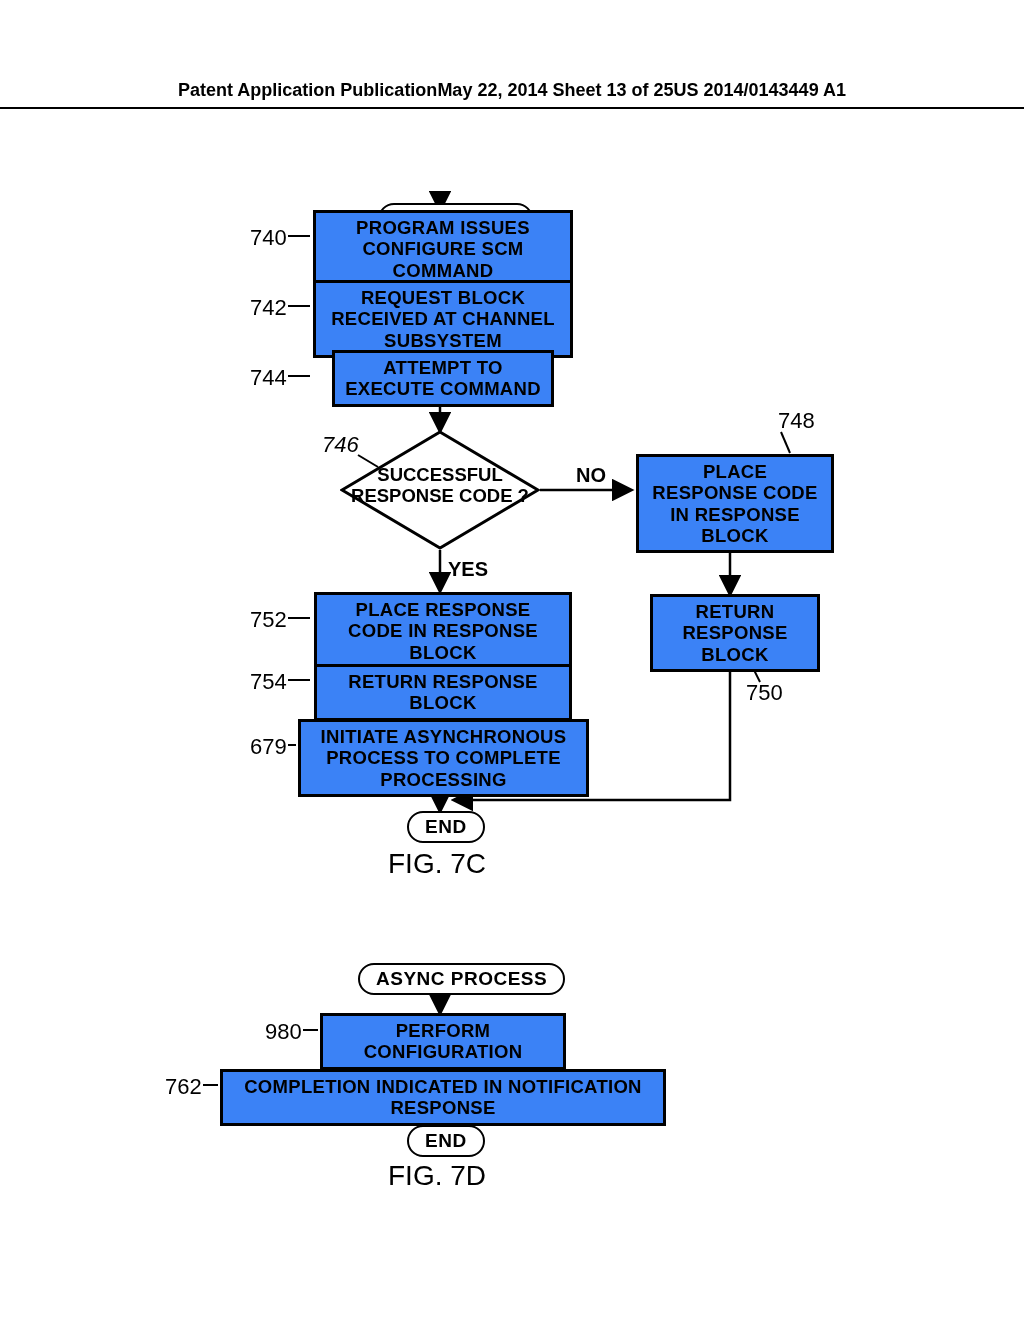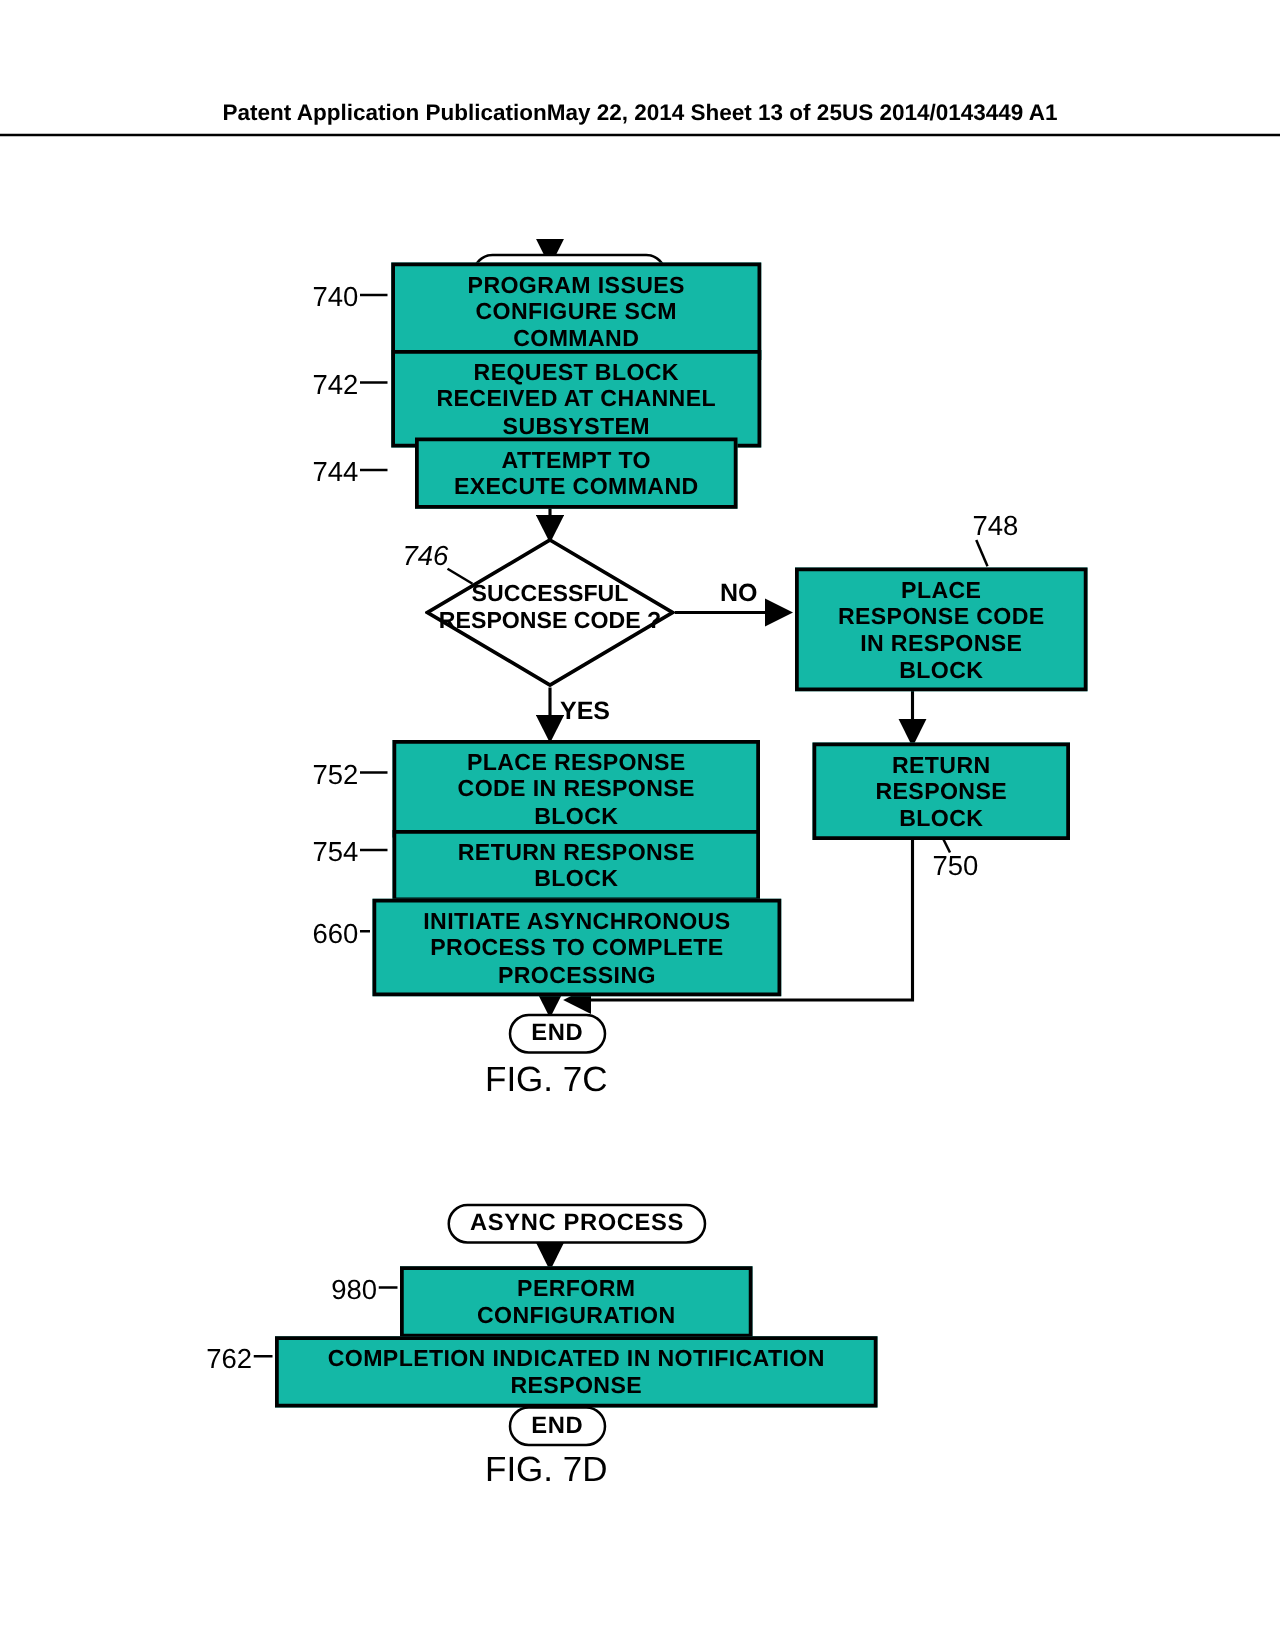--- a/index.html
+++ b/index.html
@@ -38,23 +38,23 @@
     padding: 3px 16px;
     display: inline-block;
     background: #fff;
     letter-spacing: 0.5px;
   }
   .process {
     border: 3px solid #000;
     text-align: center;
     font-weight: bold;
     font-size: 18.5px;
-    padding: 4px 28px;
+    padding: 4px 10px;
     display: inline-block;
-    background: #14b8a6;
+    background: #3b82f6;
     line-height: 1.15;
     letter-spacing: 0.3px;
   }
   .reflabel {
     position: absolute;
     font-size: 22px;
     font-weight: normal;
   }
   .figlabel {
     position: absolute;
@@ -173,21 +173,21 @@
   <div class="terminator" style="position:absolute; left:407px; top:651px;"><span>END</span></div>
 
   <div class="reflabel" style="left:250px; top:65px;">740</div>
   <div class="reflabel" style="left:250px; top:135px;">742</div>
   <div class="reflabel" style="left:250px; top:205px;">744</div>
   <div class="reflabel" style="left:322px; top:272px;font-style:italic;">746</div>
   <div class="reflabel" style="left:746px; top:248px;margin-left:32px;">748</div>
   <div class="reflabel" style="left:746px; top:520px;">750</div>
   <div class="reflabel" style="left:250px; top:447px;">752</div>
   <div class="reflabel" style="left:250px; top:509px;">754</div>
-  <div class="reflabel" style="left:250px; top:574px;">660</div>
+  <div class="reflabel" style="left:250px; top:574px;">679</div>
 
   <div class="branchlabel" style="left:448px; top:398px;">YES</div>
   <div class="branchlabel" style="left:576px; top:304px;">NO</div>
 
   <div class="figlabel" style="left:388px; top:688px;">FIG. 7C</div>
 
   <div class="terminator" style="position:absolute; left:358px; top:803px;"><span>ASYNC PROCESS</span></div>
 
   <div class="process" style="position:absolute; left:320px; top:853px; width:220px;"><span>PERFORM CONFIGURATION</span></div>
 

